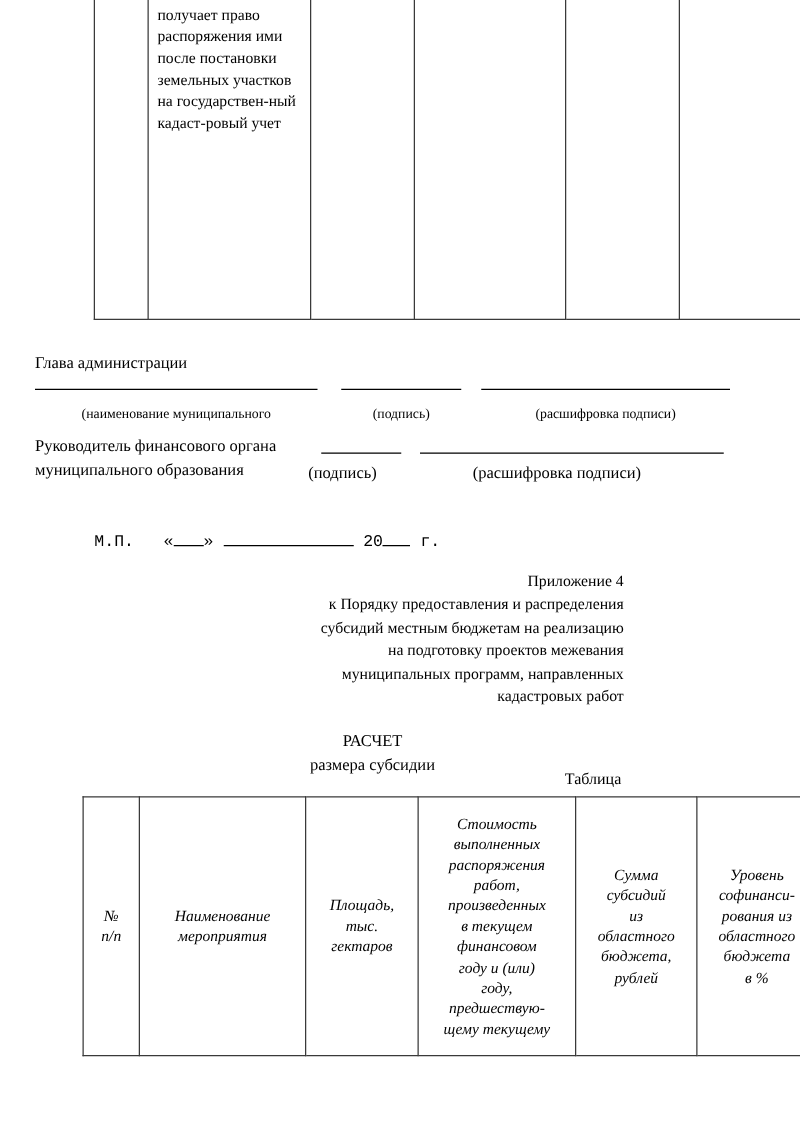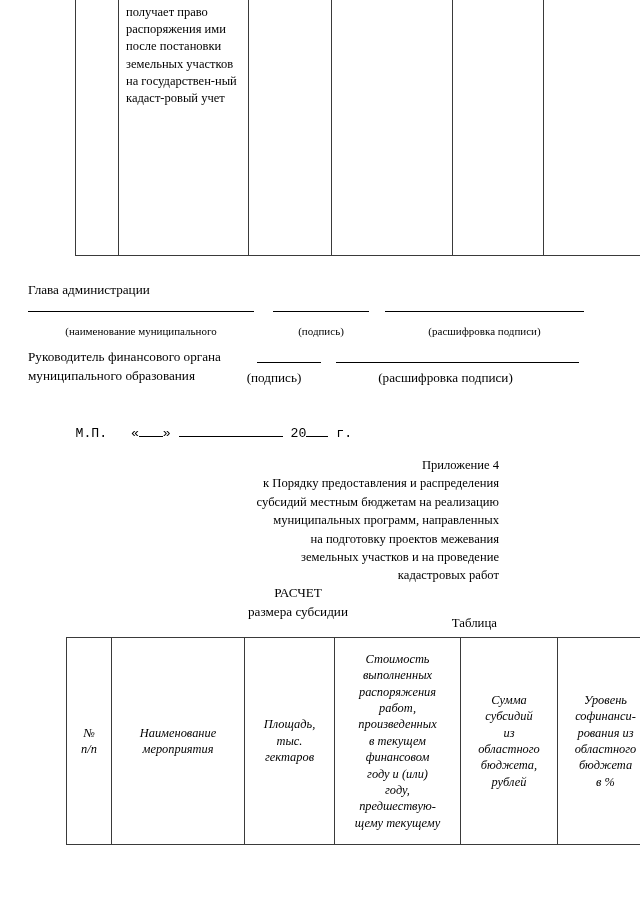--- a/index.html
+++ b/index.html
@@ -239,23 +239,22 @@
     <div class="mp-line">
       <span>М.П.</span><span>&nbsp;&nbsp; </span><span>«</span><span class="u-fill u-short"></span><span>»</span><span> </span><span class="u-fill u-long"></span><span> </span><span>20</span><span class="u-fill u-year"></span><span> </span><span>г.</span>
     </div>
 
   </div>
 
   <div class="appendix">
     <div>Приложение 4</div>
     <div>к Порядку предоставления и распределения</div>
     <div>субсидий местным бюджетам на реализацию</div>
+    <div>на подготовку проектов межевания</div>
     <div>муниципальных программ, направленных</div>
-    <div>на подготовку проектов межевания</div>
-    <div>земельных участков и на проведение</div>
     <div>кадастровых работ</div>
   </div>
 
   <div class="calc-title">
     <div>РАСЧЕТ</div>
     <div>размера субсидии</div>
   </div>
 
   <div class="table-label">Таблица</div>
 

